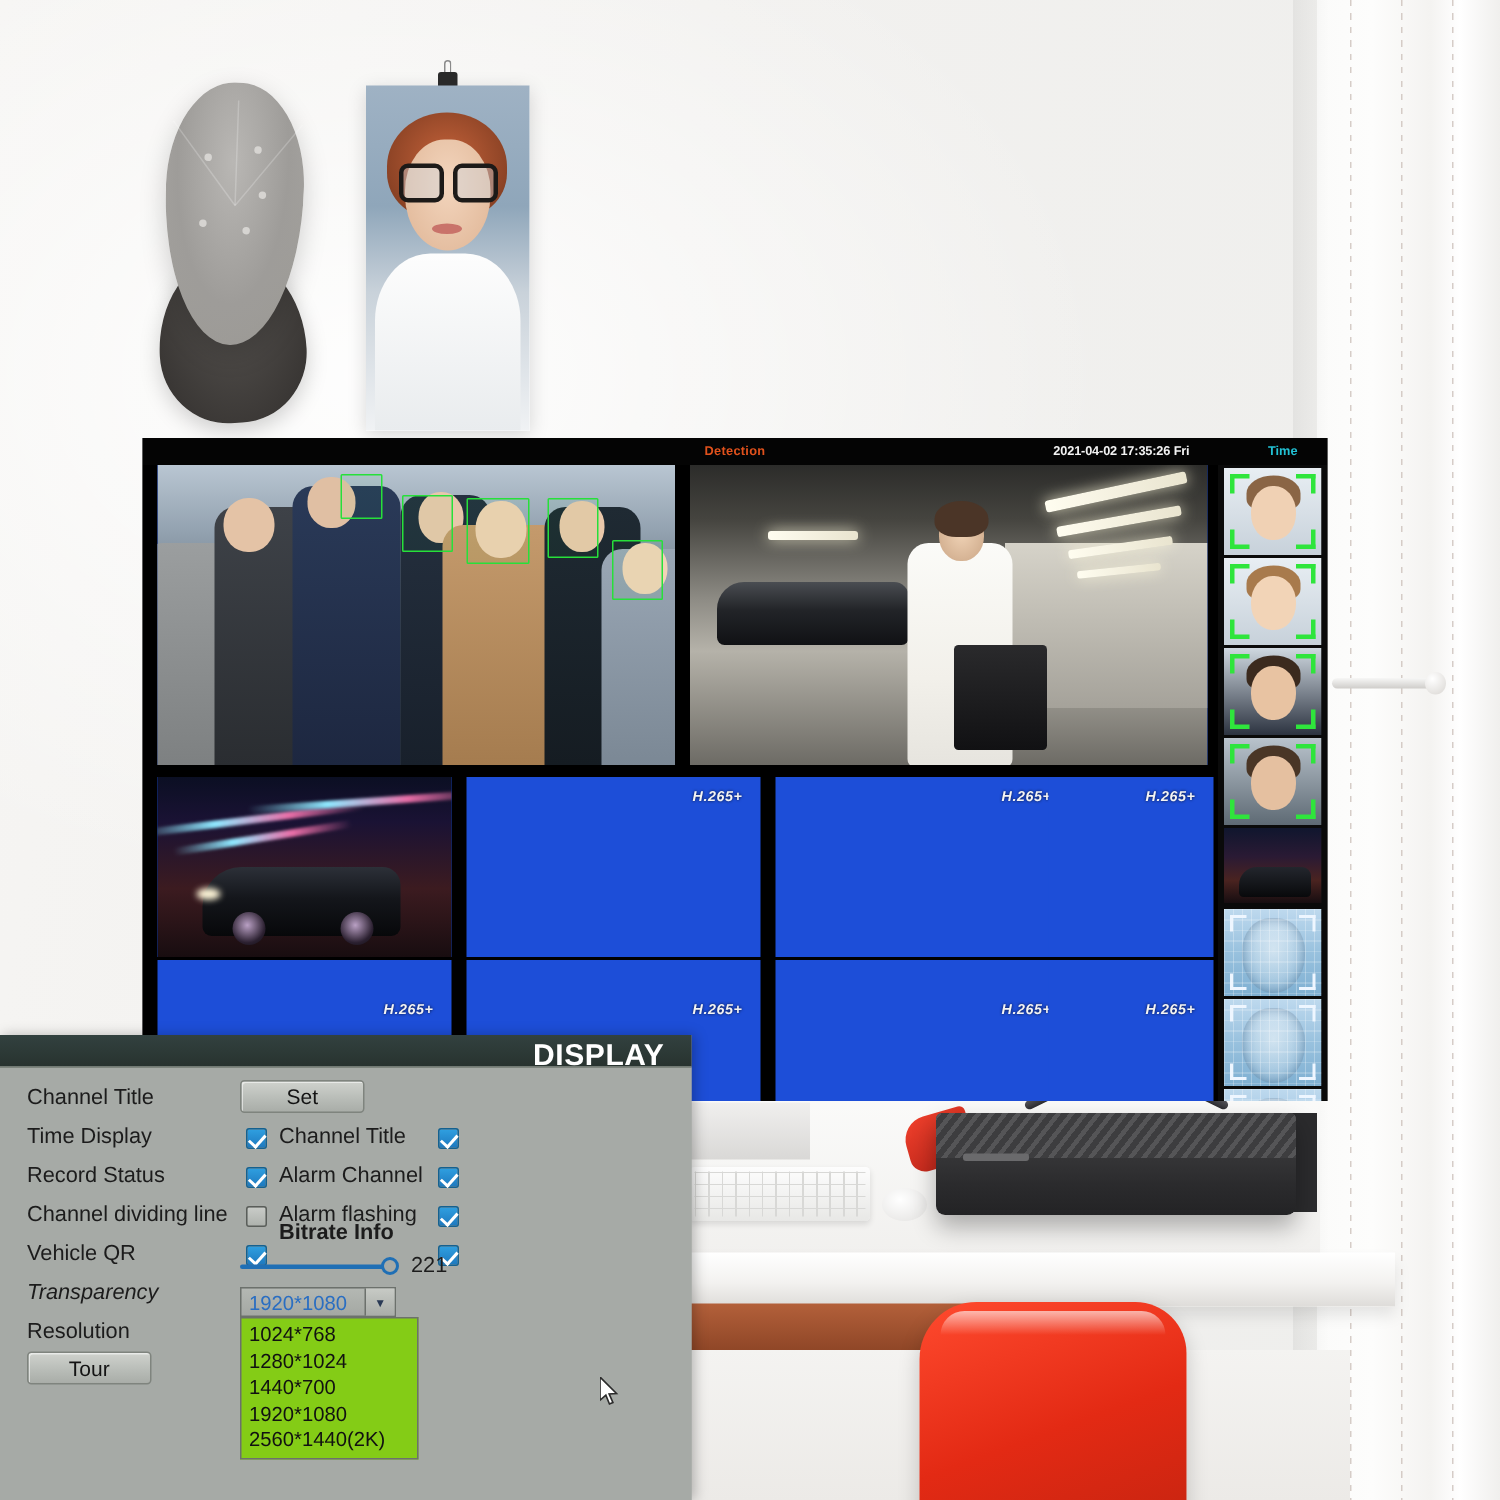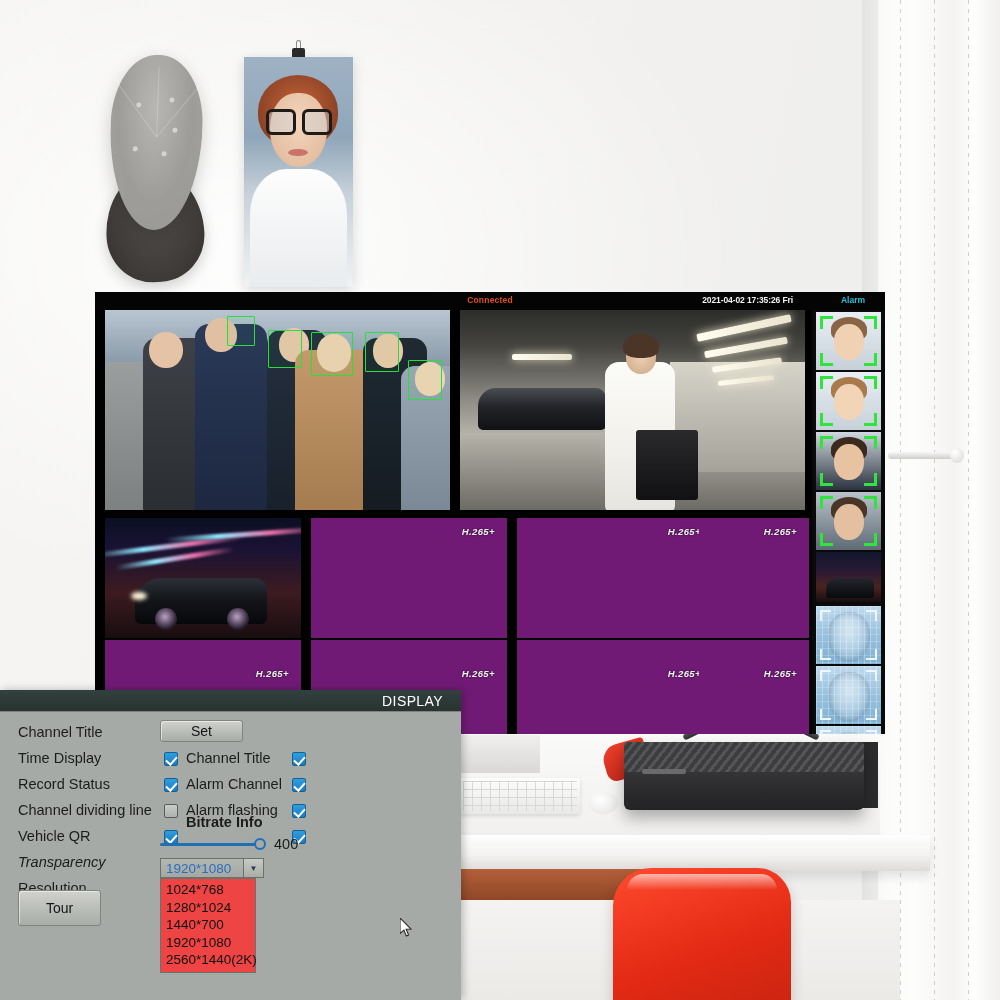--- a/index.html
+++ b/index.html
@@ -251,21 +251,21 @@
   }
   .topbar-face {
     position: absolute; right: 20px; top: 3px;
     font-size: 8.5px; font-weight: 700; color: #22c1d4;
   }
 
   .grid-area {
     position: absolute; left: 0; top: 18px; width: 717px; height: 424px;
     background: #000;
   }
-  .pane { position: absolute; background: #701a75; overflow: hidden; }
+  .pane { position: absolute; background: #1d4ed8; overflow: hidden; }
   .pane-label {
     position: absolute; top: 8px; right: 12px;
     font-size: 9.5px; font-weight: 700; font-style: italic;
     color: #f4f4f4; letter-spacing: .4px;
     text-shadow: 0 0 2px rgba(0,0,0,.8);
   }
 
   
   .feed-crowd {
     position:absolute; inset:0;
@@ -398,21 +398,21 @@
     background: #a6aaa6;
     box-shadow: 2px 0 8px rgba(0,0,0,.25);
   }
   .dlg-titlebar {
     position: absolute; left: 0; top: 0; width: 100%; height: 22px;
     background: linear-gradient(180deg,#32413f,#28332f);
     border-bottom: 1px solid #7e857e;
   }
   .dlg-title {
     position: absolute; right: 18px; top: 3px;
-    font-size: 14px; font-weight: 400; color: #ffffff;
+    font-size: 20px; font-weight: 700; color: #ffffff;
     letter-spacing: .4px;
   }
   .dlg-body {
     position: absolute; left: 0; top: 22px; width: 100%; height: 288px;
     background: #a6aaa6;
   }
   .row-label {
     position: absolute; left: 18px;
     font-size: 14.5px; color: #1c1c1c; white-space: nowrap;
   }
@@ -467,23 +467,23 @@
     flex: 1; padding-left: 5px; font-size: 13.5px; color: #2a6ec2;
   }
   .combo-arrow {
     width: 20px; height: 100%;
     border-left: 1px solid #6c716c;
     background: linear-gradient(180deg,#c7cac5,#a9ada8);
     display: flex; align-items: center; justify-content: center;
     font-size: 8px; color: #2a3a55;
   }
   .combo-list {
-    position: absolute; left: 160px; top: 878px; width: 96px;
+    position: absolute; left: 160px; top: 878px; width: 119px;
     border: 1px solid #6c716c;
-    background: #ef4444;
+    background: #84cc16;
     padding: 2px 0 3px 0;
   }
   .combo-opt {
     font-size: 13.5px; color: #111; padding: 0 0 0 5px; line-height: 17.5px;
     white-space: nowrap;
   }
   .cursor {
     position: absolute; left: 400px; top: 918px; width: 13px; height: 19px;
     z-index: 60;
   }
@@ -554,23 +554,23 @@
     <div class="wall-lower"></div>
     <div class="chair">
       <div class="chair-hl"></div>
     </div>
   </div>
 
 
   <div class="dvr-screen">
 
     <div class="dvr-topbar">
-      <div class="topbar-connected">Connected</div>
+      <div class="topbar-connected">Detection</div>
       <div class="topbar-time">2021-04-02 17:35:26 Fri</div>
-      <div class="topbar-face">Alarm</div>
+      <div class="topbar-face">Time</div>
     </div>
 
     <div class="grid-area">
 
       <div class="pane" style="left:10px; top:0; width:345px; height:200px;">
         <div class="feed-crowd">
           <div class="person" style="left:-10px; top:52px; width:72px; height:150px; background:linear-gradient(180deg,#9b9e9f,#7d8081);"></div>
           <div class="person" style="left:38px; top:28px; width:68px; height:172px; background:linear-gradient(180deg,#3e4248,#2a2d31);"></div>
           <div class="person" style="left:44px; top:22px; width:34px; height:36px; border-radius:48%; background:#e4c3a6;"></div>
           <div class="person" style="left:90px; top:14px; width:72px; height:186px; background:linear-gradient(180deg,#2a3a58,#1d2740);"></div>
@@ -725,21 +725,21 @@
       <div class="row-label" style="top:64px;">Record Status</div>
       <div class="row-label" style="top:90px;">Channel dividing line</div>
       <div class="row-label" style="top:116px;">Vehicle QR</div>
       <div class="row-label" style="top:142px;font-style:italic;">Transparency</div>
       <div class="row-label" style="top:168px;">Resolution</div>
 
       <div class="btn3d" style="left:160px; top:8px; width:83px; height:22px;">
         <span>Set</span>
       </div>
 
-      <div class="btn3d" style="left:18px; top:178px; width:83px; height:36px;">
+      <div class="btn3d" style="left:18px; top:189px; width:83px; height:22px;">
         <span>Tour</span>
       </div>
 
       <div class="cb checked" style="left:164px; top:40px;"></div>
       <div class="cb-text" style="left:186px; top:38px;">Channel Title</div>
 
       <div class="cb checked" style="left:164px; top:66px;"></div>
       <div class="cb-text" style="left:186px; top:64px;">Alarm Channel</div>
 
       <div class="cb" style="left:164px; top:92px;"></div>
@@ -749,21 +749,21 @@
       <div class="cb-text" style="left:186px; top:102px;font-weight:bold;">Bitrate Info</div>
 
       <div class="cb checked" style="left:292px; top:40px;"></div>
       <div class="cb checked" style="left:292px; top:66px;"></div>
       <div class="cb checked" style="left:292px; top:92px;"></div>
       <div class="cb checked" style="left:292px; top:118px;"></div>
     </div>
 
     <div class="slider-track" style="top:153px;"></div>
     <div class="slider-knob" style="top:148px;"></div>
-    <div class="slider-value" style="top:146px;">400</div>
+    <div class="slider-value" style="top:146px;">221</div>
 
     <div class="combo" style="top:168px;">
       <div class="combo-value">1920*1080</div>
       <div class="combo-arrow">▼</div>
     </div>
 
     <div class="combo-list" style="top:188px;">
       <div class="combo-opt">1024*768</div>
       <div class="combo-opt">1280*1024</div>
       <div class="combo-opt">1440*700</div>

